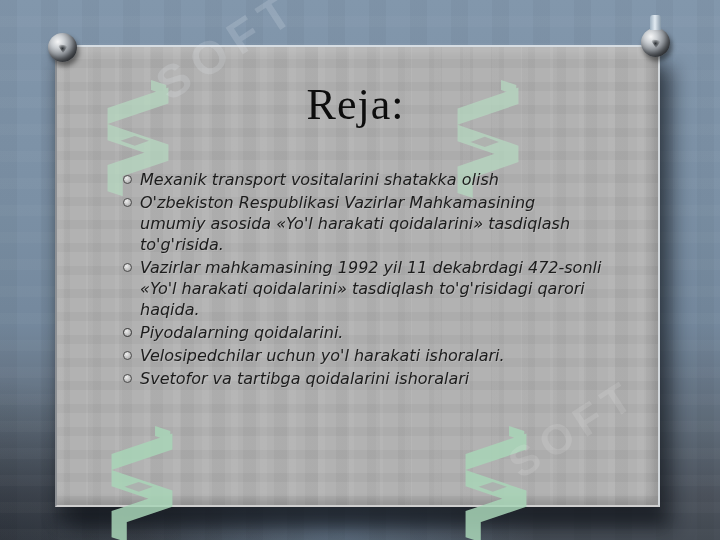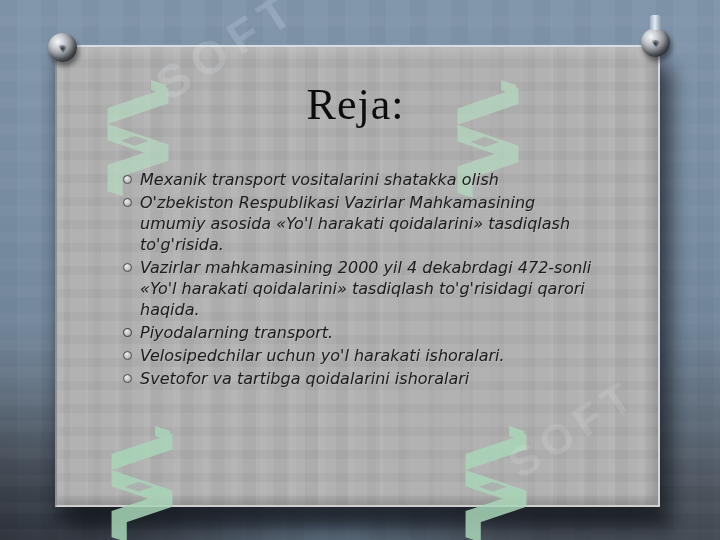--- a/index.html
+++ b/index.html
@@ -119,23 +119,23 @@
   </div>
 
   <div class="wm-text wm-text1">SOFT</div>
   <div class="wm-text wm-text2">SOFT</div>
 
   <div class="content">
     <h1 class="title">Reja:</h1>
     <ul class="bullets">
         <li><span class="blt"></span><span>Mexanik transport vositalarini shatakka olish</span></li>
         <li><span class="blt"></span><span>O'zbekiston Respublikasi Vazirlar Mahkamasining umumiy asosida «Yo'l harakati qoidalarini» tasdiqlash to'g'risida.</span></li>
-        <li><span class="blt"></span><span>Vazirlar mahkamasining 2000 yil 4 dekabrdagi 472-sonli «Yo'l harakati qoidalarini» tasdiqlash to'g'risidagi qarori haqida.</span></li>
+        <li><span class="blt"></span><span>Vazirlar mahkamasining 1992 yil 11 dekabrdagi 472-sonli «Yo'l harakati qoidalarini» tasdiqlash to'g'risidagi qarori haqida.</span></li>
         <li><span class="blt"></span></li>
-        <li><span class="blt"></span><span>Piyodalarning transport.</span></li>
+        <li><span class="blt"></span><span>Piyodalarning qoidalarini.</span></li>
         <li><span class="blt"></span><span>Velosipedchilar uchun yo'l harakati ishoralari.</span></li>
         <li><span class="blt"></span><span>Svetofor va tartibga qoidalarini ishoralari</span></li>
       </ul>
   </div>
 
   <div class="pin pin-tl"></div>
   <div class="pin pin-tr"></div>
 
 </div>
 

